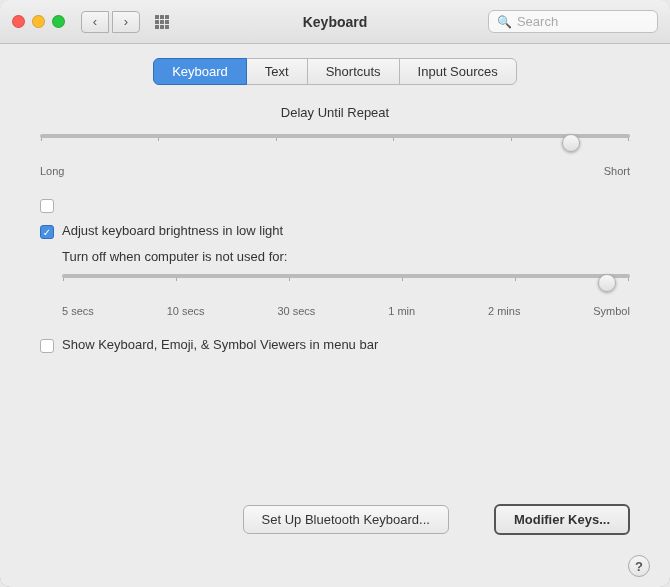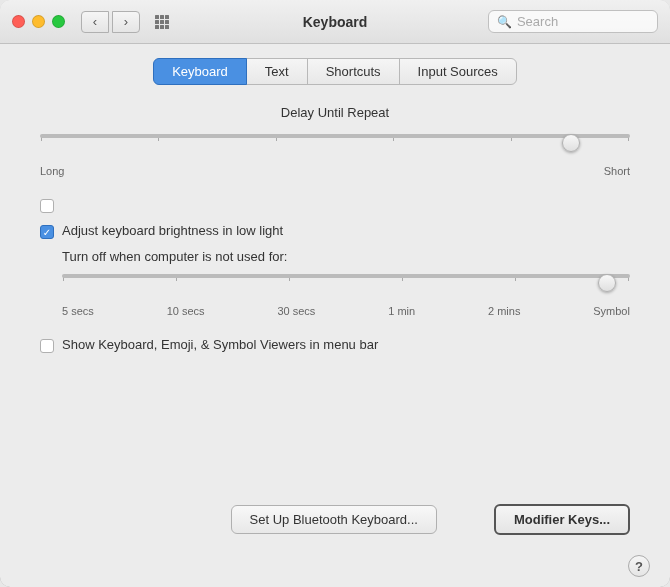--- a/index.html
+++ b/index.html
@@ -263,21 +263,20 @@
       display: flex;
       justify-content: space-between;
     }
 
     
     .bottom-bar {
       display: flex;
       justify-content: flex-end;
       align-items: center;
       padding: 16px 40px 20px;
-      gap: 12px;
     }
 
     .btn {
       padding: 6px 18px;
       font-size: 13px;
       border-radius: 6px;
       border: 1px solid #b0b0b0;
       background: linear-gradient(to bottom, #f8f8f8, #e8e8e8);
       color: #333;
       cursor: pointer;

